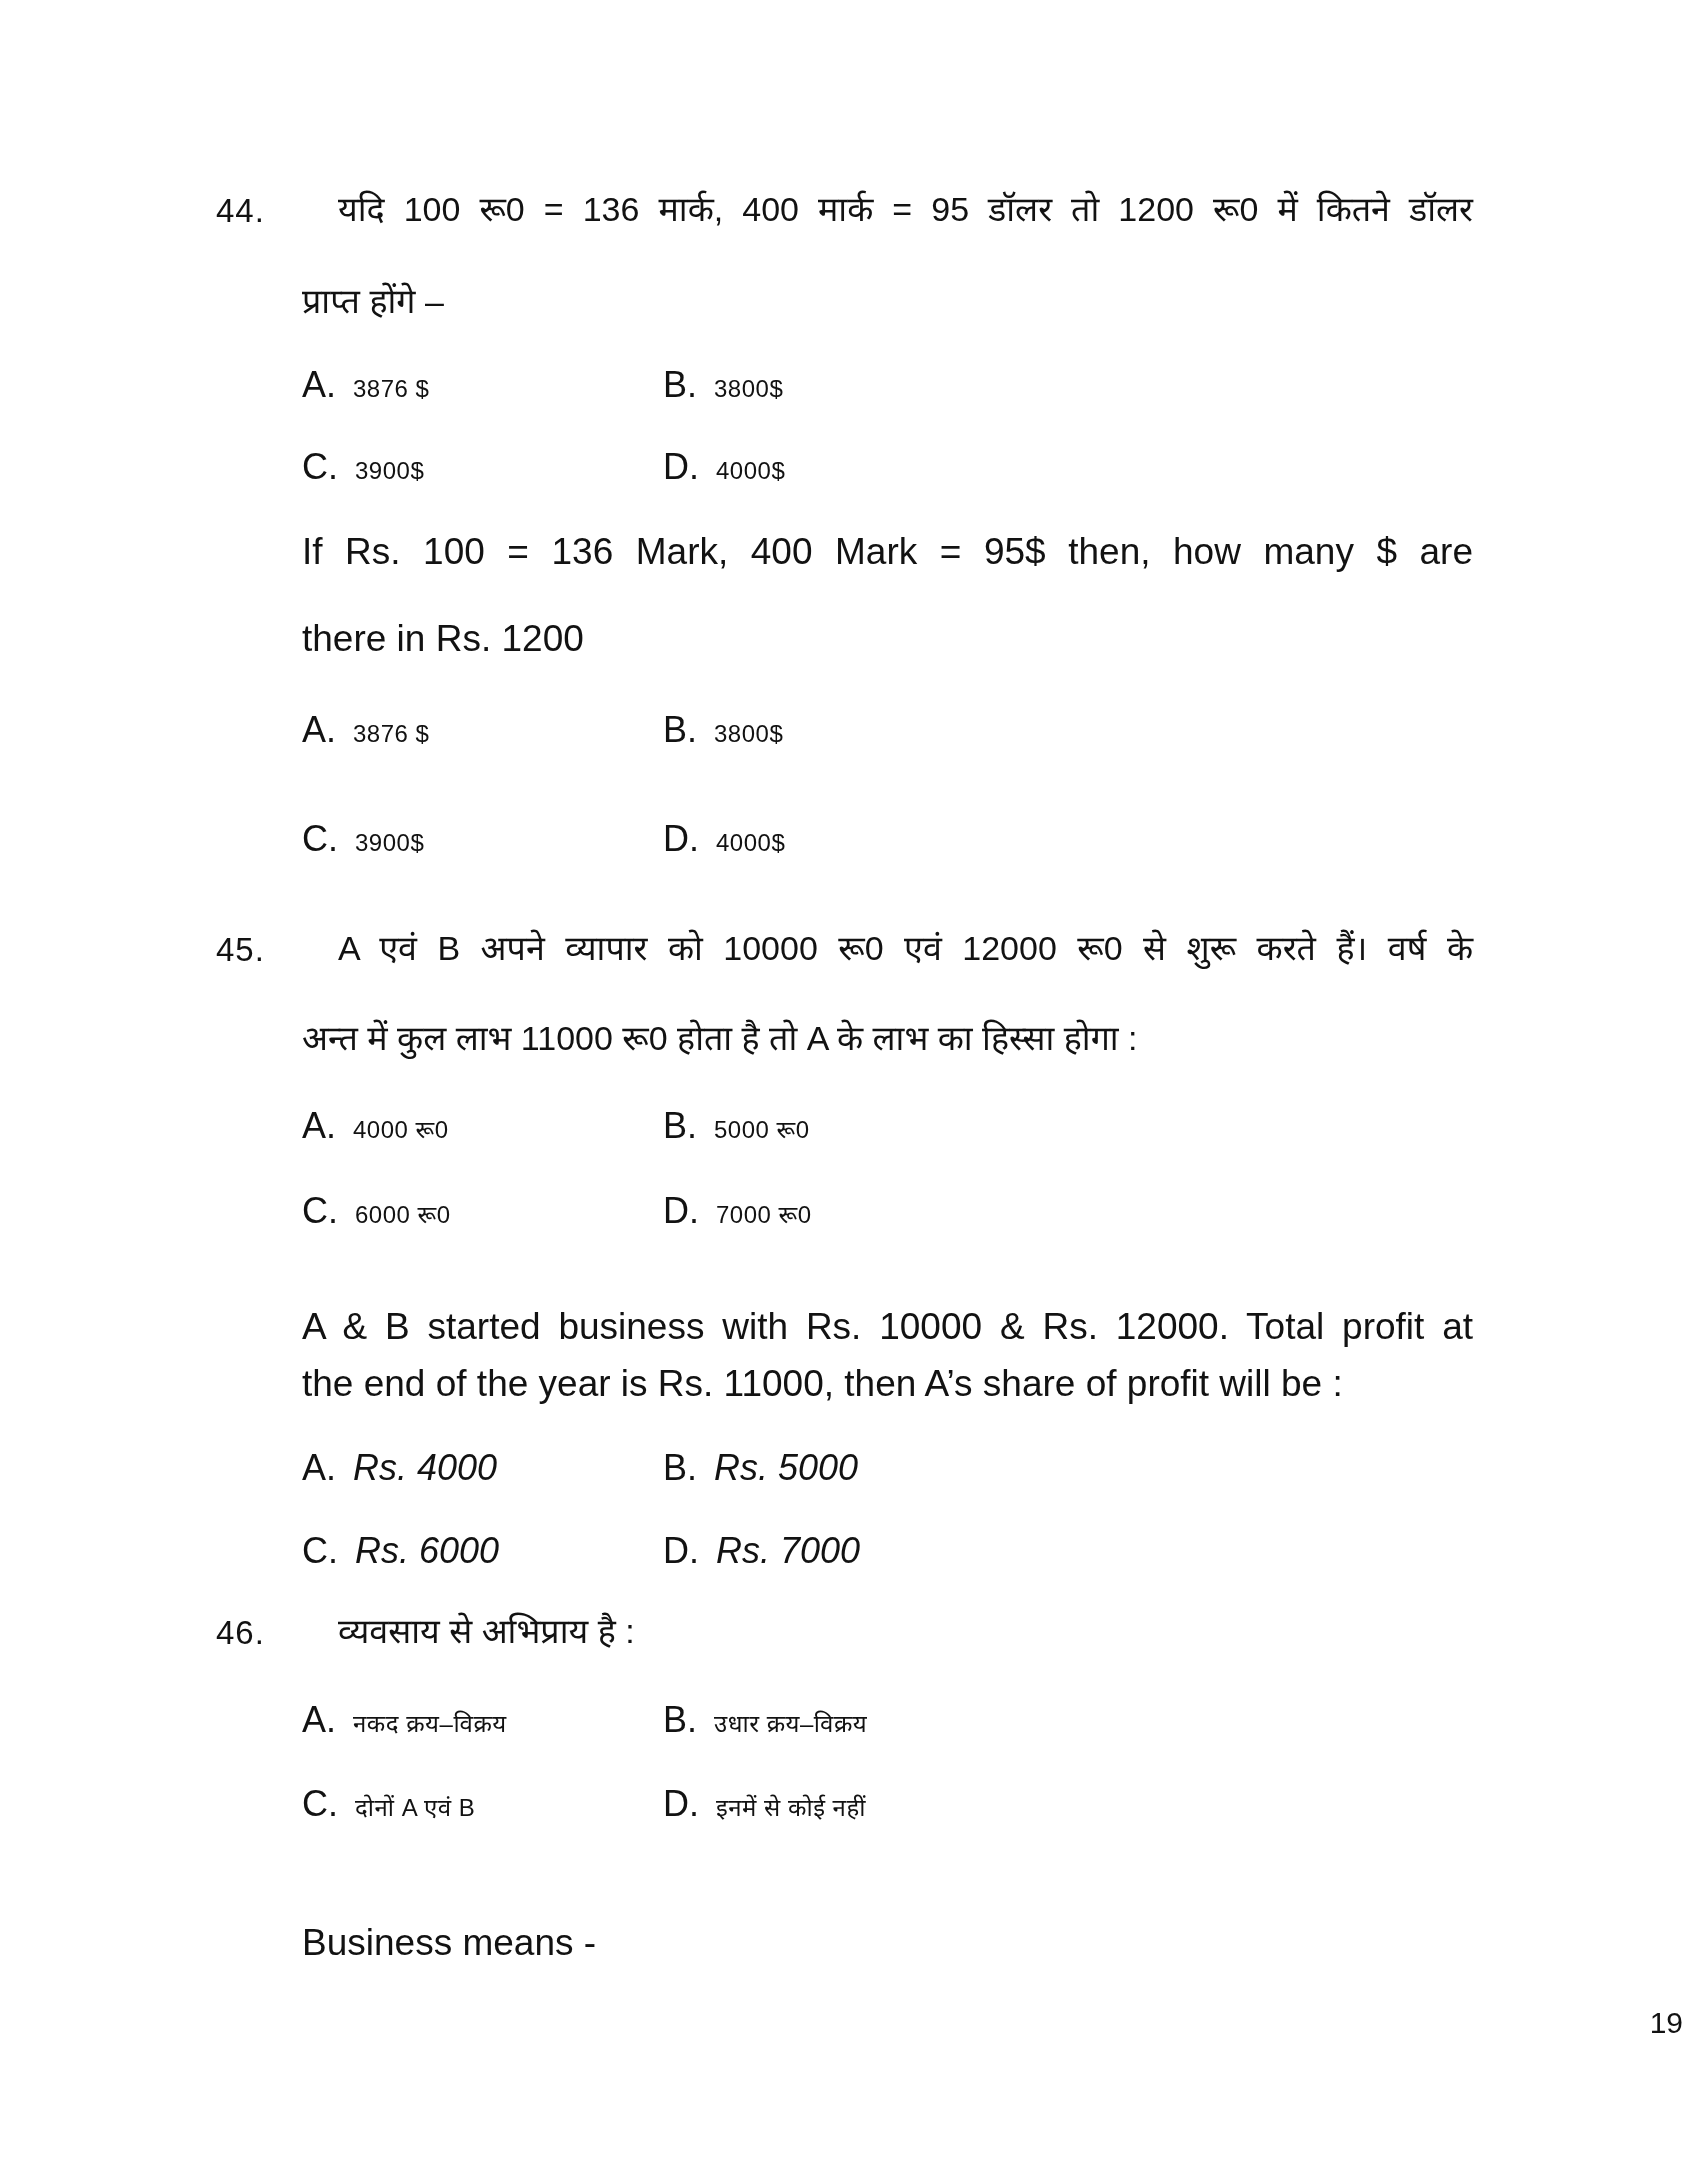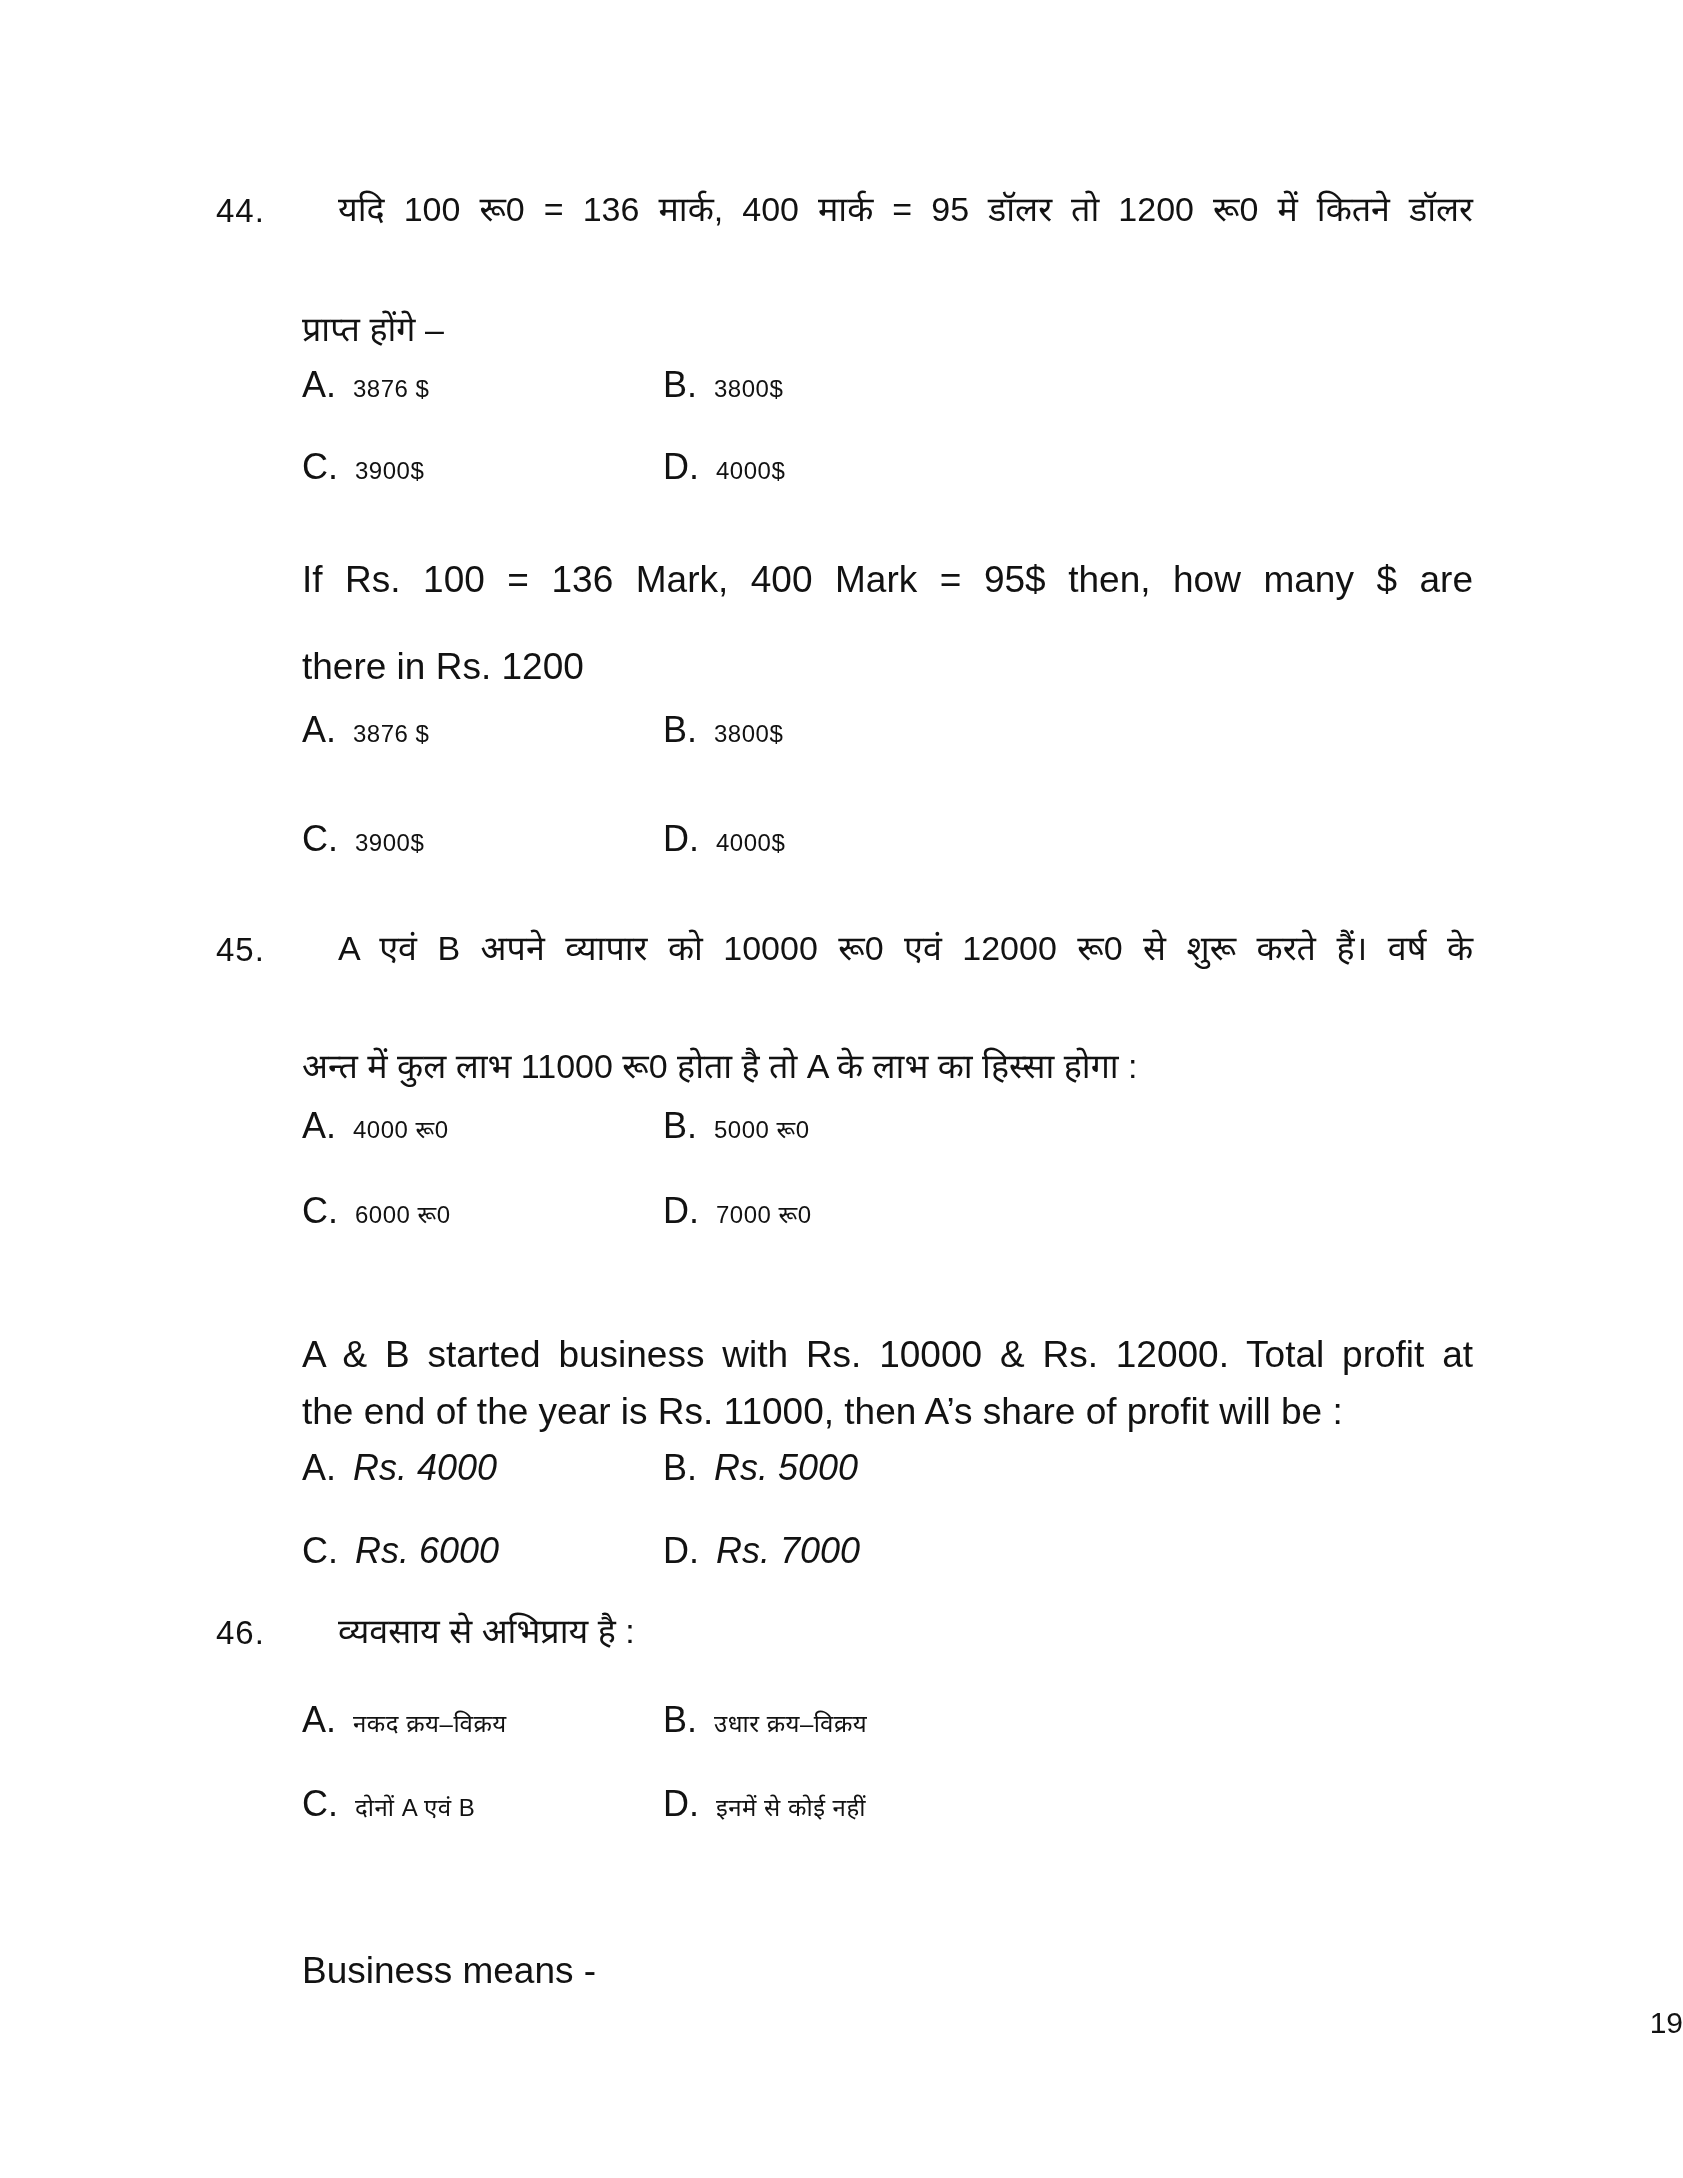--- a/index.html
+++ b/index.html
@@ -23,21 +23,21 @@
     letter-spacing: 1px;
   }
   .body-line { flex: 1; line-height: 1.25; }
   .hi { font-size: 34px; }
   .en { font-size: 37px; }
   .jl {
     text-align: justify;
     text-align-last: justify;
     white-space: nowrap;
   }
-  .indent { padding-left: 86px; margin-top: 28px; }
+  .indent { padding-left: 86px; }
   .optrow {
     display: grid;
     grid-template-columns: 361px 1fr;
     padding-left: 86px;
   }
   .opt { display: flex; align-items: baseline; }
   .optlabel { font-size: 36px; margin-right: 17px; }
   .opttext { font-size: 24px; letter-spacing: 0.5px; }
   .opttext.enopt { font-size: 36px; letter-spacing: 0; font-style: italic; }
   .footer {

